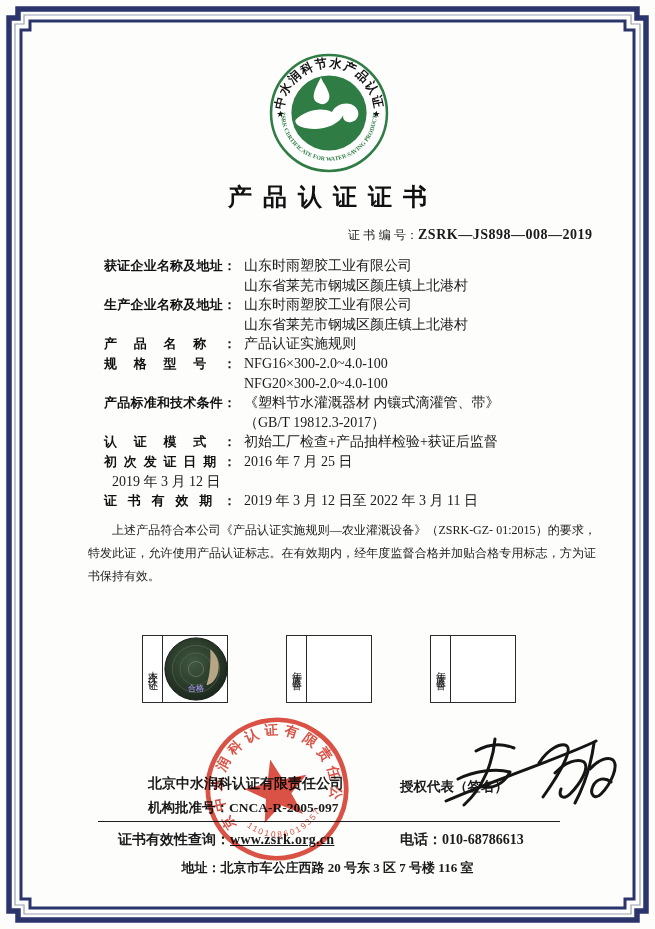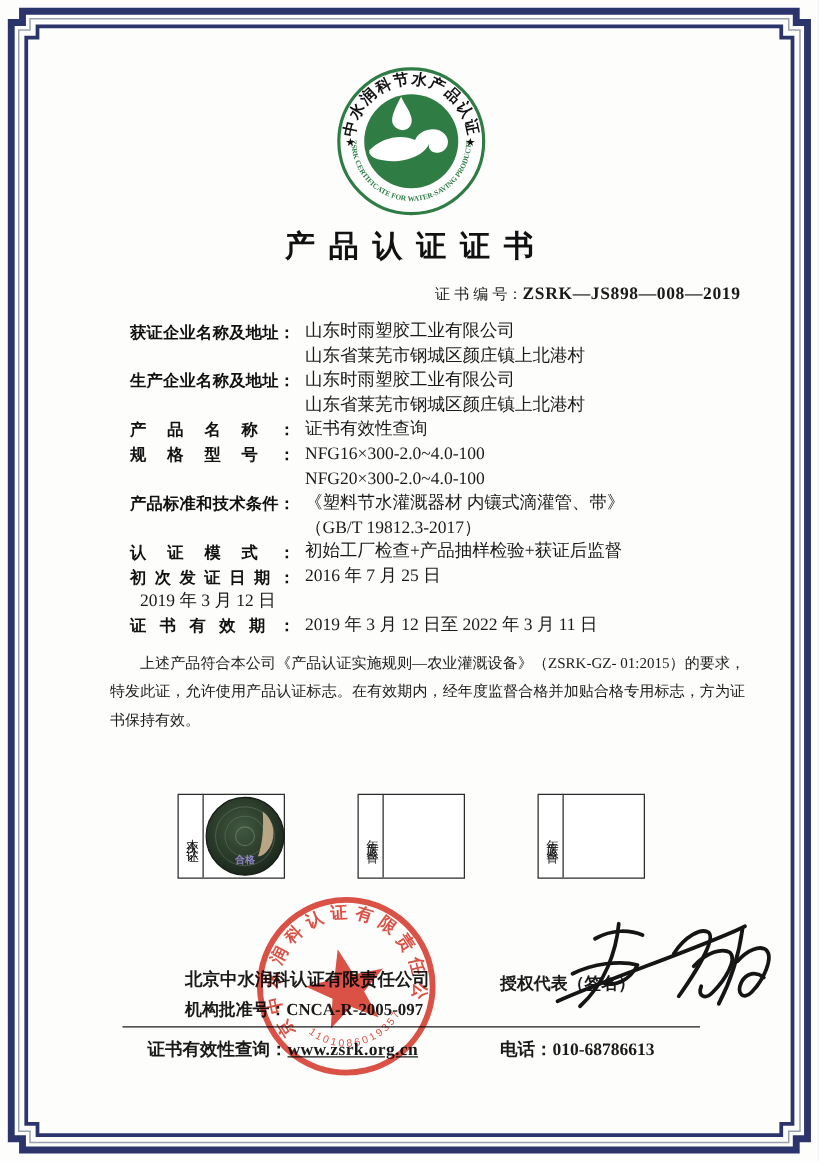--- a/index.html
+++ b/index.html
@@ -107,21 +107,21 @@
       <div class="field-row">
         <div class="field-label">生产企业名称及地址：</div>
         <div class="field-values">
           <div class="field-value-line">山东时雨塑胶工业有限公司</div>
           <div class="field-value-line">山东省莱芜市钢城区颜庄镇上北港村</div>
         </div>
       </div>
       <div class="field-row">
         <div class="field-label">产品名称：</div>
         <div class="field-values">
-          <div class="field-value-line">证书有效性查询</div>
+          <div class="field-value-line">产品认证实施规则</div>
         </div>
       </div>
       <div class="field-row">
         <div class="field-label">规格型号：</div>
         <div class="field-values">
           <div class="field-value-line">NFG16×300-2.0~4.0-100</div>
           <div class="field-value-line">NFG20×300-2.0~4.0-100</div>
         </div>
       </div>
       <div class="field-row">
@@ -192,20 +192,21 @@
   <div id="issuer-company" class="abs">北京中水润科认证有限责任公司</div>
   <div id="approval" class="abs">机构批准号：CNCA-R-2005-097</div>
   <div id="auth-rep" class="abs">授权代表（签名）</div>
   <div id="divider" class="abs"></div>
   <div id="query" class="abs">
     <span class="lab">证书有效性查询：</span><span class="site">www.zsrk.org.cn</span>
   </div>
   <div id="phone" class="abs">
     <span class="lab">电话：</span><span class="num">010-68786613</span>
   </div>
+  <div id="address" class="abs">地址：北京市车公庄西路 20 号东 3 区 7 号楼 116 室</div>
 
   <svg id="seal" class="abs" viewBox="0 0 170 170">
     <circle cx="85" cy="85" r="66" fill="none" stroke="#d63a2c" stroke-width="4.5"></circle>
     <polygon points="85,56 92.6,77.5 115.4,78.1 97.4,92 103.8,113.9 85,101 66.2,113.9 72.6,92 54.6,78.1 77.4,77.5" fill="#d63a2c"></polygon>
     <defs>
       <path id="sealTextArc" d="M40 111 A52 52 0 1 1 130 111"></path>
       <path id="sealSerialArc" d="M47.3 111.4 A46 46 0 0 0 122.7 111.4"></path>
     </defs>
     <text font-family="Liberation Sans,sans-serif" font-size="13" font-weight="700" fill="#d63a2c" letter-spacing="5">
       <textPath href="#sealTextArc" startOffset="50%" text-anchor="middle">北京中水润科认证有限责任公司</textPath>

